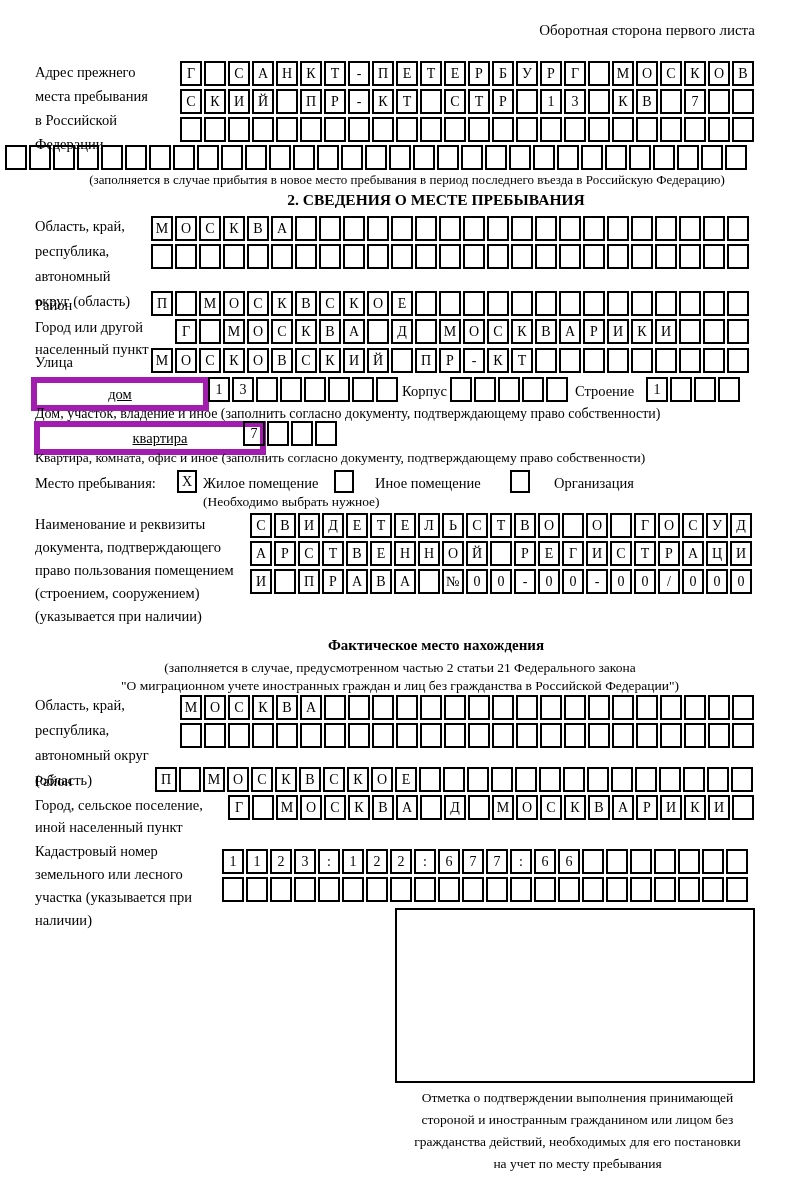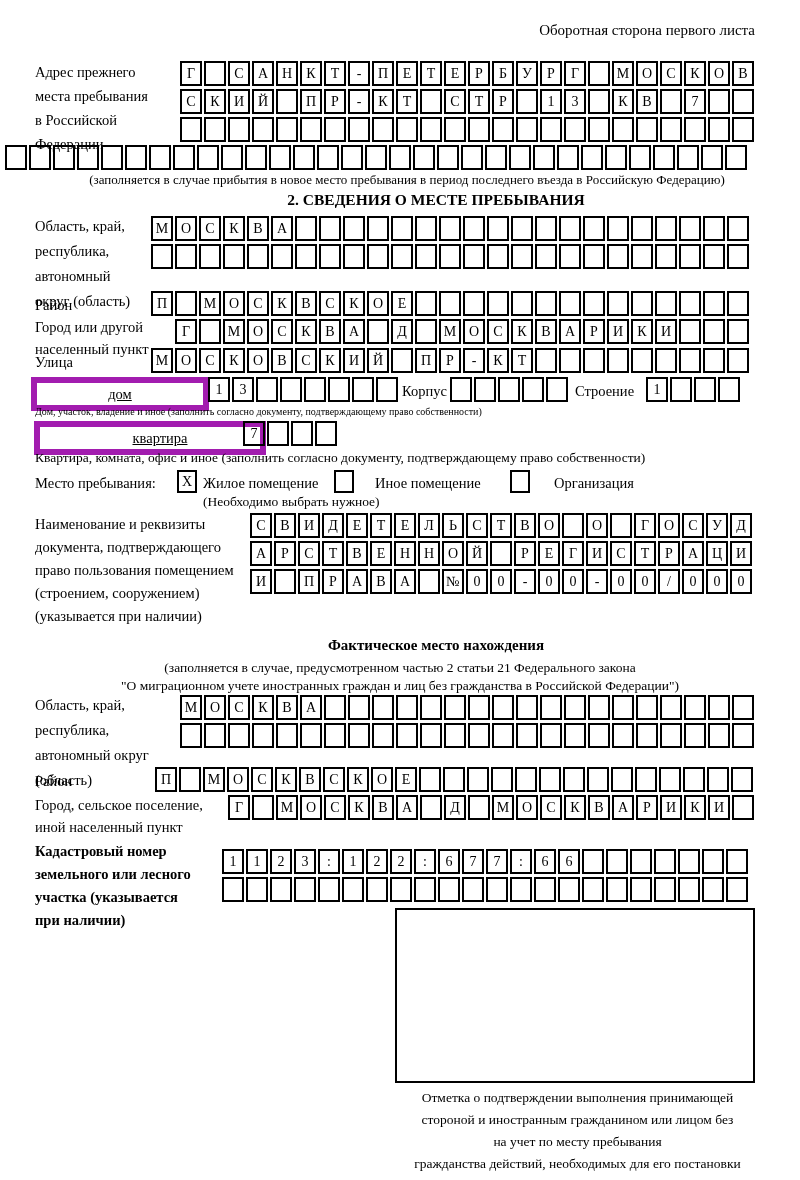--- a/index.html
+++ b/index.html
@@ -309,21 +309,21 @@
     <span class="cell"></span>
     <span class="cell"></span>
   </div>
 <div class="abs lbl" style="left:575px;top:379px;">Строение</div>
 <div class="abs cells" style="left:646px;top:377px;">
     <span class="cell">1</span>
     <span class="cell"></span>
     <span class="cell"></span>
     <span class="cell"></span>
   </div>
-<div class="abs" style="left:35px;top:406px;font-size:10px;">Дом, участок, владение и иное (заполнить согласно документу, подтверждающему право собственности)</div>
+<div class="abs" style="left:35px;top:406px;font-size:14px;">Дом, участок, владение и иное (заполнить согласно документу, подтверждающему право собственности)</div>
 
 <div class="abs widebox" style="left:34px;top:421px;width:200px;padding-left:20px;">квартира</div>
 <div class="abs cells" style="left:243px;top:421px;">
     <span class="cell">7</span>
     <span class="cell"></span>
     <span class="cell"></span>
     <span class="cell"></span>
   </div>
 <div class="abs" style="left:35px;top:450px;font-size:13.5px;">Квартира, комната, офис и иное (заполнить согласно документу, подтверждающему право собственности)</div>
 
@@ -513,21 +513,21 @@
     <span class="cell">К</span>
     <span class="cell">В</span>
     <span class="cell">А</span>
     <span class="cell">Р</span>
     <span class="cell">И</span>
     <span class="cell">К</span>
     <span class="cell">И</span>
     <span class="cell"></span>
   </div>
 
-<div class="abs lbl" style="left:35px;top:840px;width:160px;line-height:23px;font-weight:bold;">Кадастровый номер земельного или лесного участка (указывается при наличии)</div>
+<div class="abs lbl" style="left:35px;top:840px;width:160px;line-height:23px;">Кадастровый номер земельного или лесного участка (указывается при наличии)</div>
 <div class="abs cells" style="left:222px;top:849px;">
     <span class="cell">1</span>
     <span class="cell">1</span>
     <span class="cell">2</span>
     <span class="cell">3</span>
     <span class="cell">:</span>
     <span class="cell">1</span>
     <span class="cell">2</span>
     <span class="cell">2</span>
     <span class="cell">:</span>
@@ -567,15 +567,15 @@
     <span class="cell"></span>
     <span class="cell"></span>
     <span class="cell"></span>
     <span class="cell"></span>
   </div>
 
 <div class="abs" style="left:395px;top:908px;width:356px;height:171px;border:2px solid #000;"></div>
 <div class="abs note4" style="left:385px;top:1087px;width:385px;font-family:Liberation Serif, serif;">
   <div>Отметка о подтверждении выполнения принимающей</div>
   <div>стороной и иностранным гражданином или лицом без</div>
+  <div>гражданства действий, необходимых для его постановки</div>
   <div>на учет по месту пребывания</div>
-  <div>гражданства действий, необходимых для его постановки</div>
 </div>
 
 </body></html>

